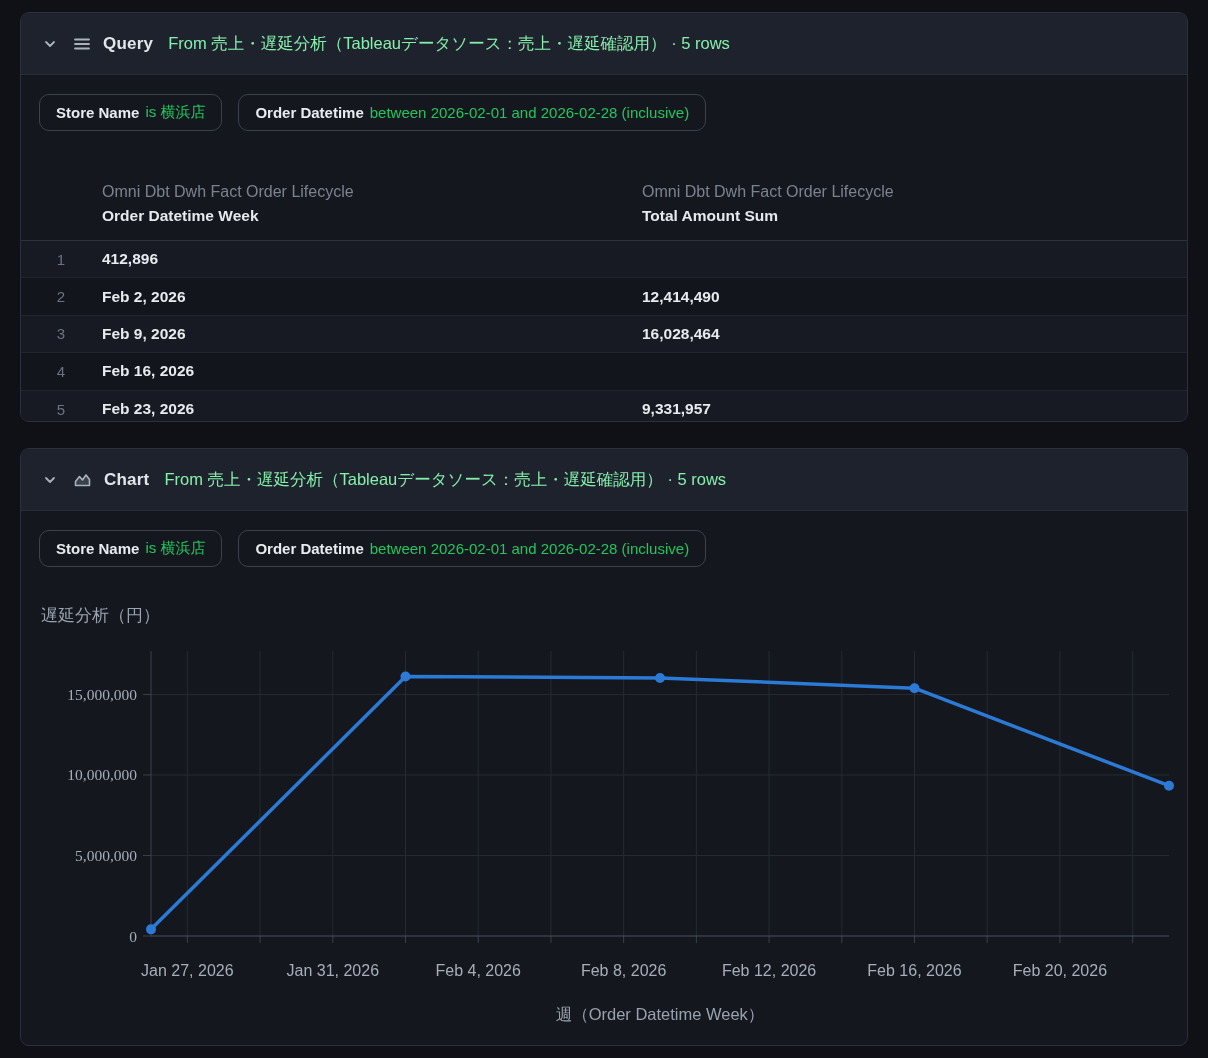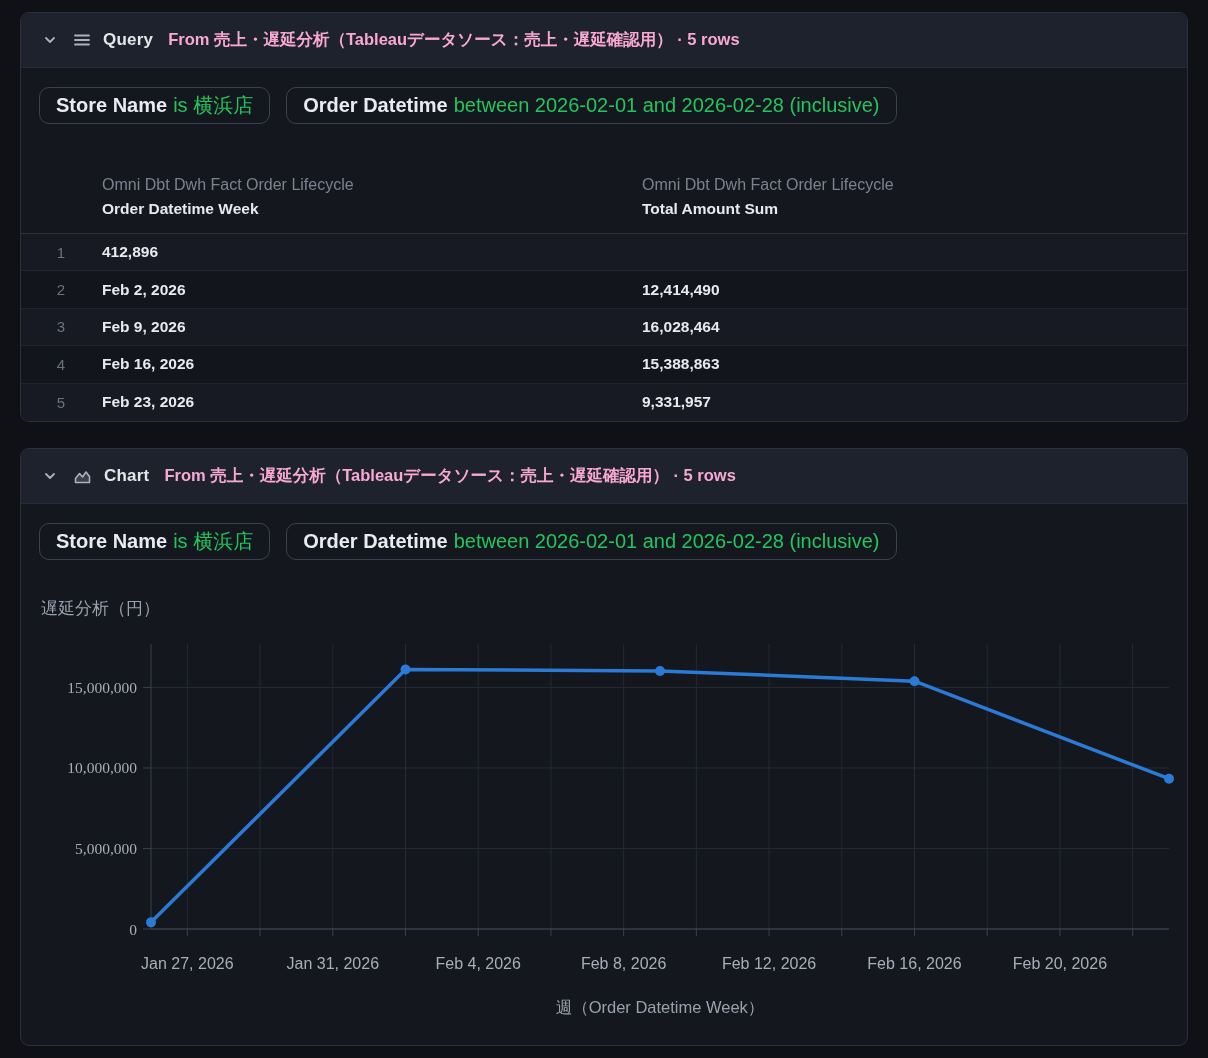--- a/index.html
+++ b/index.html
@@ -1,29 +1,29 @@
 <!DOCTYPE html>
 <html><head>
 <meta charset="utf-8">
 <style>
   * { margin:0; padding:0; box-sizing:border-box; }
   html,body { width:1208px; height:1058px; background:#0f1116; overflow:hidden;
     font-family:"Liberation Sans","DejaVu Sans",sans-serif; }
   .panel { width:1168px; margin-left:20px; background:#14171e;
     border:1px solid #2b303c; border-radius:9px; overflow:hidden; }
-  .panel-header { height:55px; background:#1d222c; border-bottom:1px solid #272d38;
+  .panel-header { height:62px; background:#1d222c; border-bottom:1px solid #272d38;
     display:flex; align-items:center; padding-left:22px; }
   .icon { display:inline-flex; align-items:center; justify-content:center; }
   .chev { margin-right:17px; }
   .type-ic { margin-right:13px; }
   .panel-title { font-size:17px; font-weight:700; color:#e2e6ea; letter-spacing:.2px; }
-  .panel-subtitle { font-size:16.5px; color:#f9a8d4; margin-left:15px;font-weight:bold; }
+  .panel-subtitle { font-size:16.5px; color:#86efac; margin-left:15px; }
   .chips { display:flex; gap:16px; padding:19px 18px 0 18px; }
   .chip { height:37px; display:inline-flex; align-items:center; border:1px solid #3b424f;
-    border-radius:10px; padding:0 16px; font-size:20px; white-space:nowrap; }
+    border-radius:10px; padding:0 16px; font-size:15px; white-space:nowrap; }
   .chip-field { font-weight:700; color:#e8ebef; }
   .chip-cond { color:#22c55e; margin-left:6px; }
   .grid3 { display:grid; grid-template-columns:60px 540px 1fr; }
   .thead { margin-top:50px; border-bottom:1px solid #2c323d; }
   .th { padding-left:21px; padding-bottom:12px; }
   .th-group { font-size:16px; color:#7b8290; line-height:21px; margin-bottom:2px; }
   .th-field { font-size:15.5px; font-weight:600; color:#e6e9ed; line-height:24px; }
   .trow { height:37.4px; align-items:center; border-bottom:1px solid #1f242e; }
   .trow:nth-child(odd) { background:#171a22; }
   .trow:nth-child(even) { background:#12151b; }
@@ -90,21 +90,20 @@
         <div class="td">12,414,490</div>
       </div>
       <div class="grid3 trow">
         <div class="td-num">3</div>
         <div class="td">Feb 9, 2026</div>
         <div class="td">16,028,464</div>
       </div>
       <div class="grid3 trow">
         <div class="td-num">4</div>
         <div class="td">Feb 16, 2026</div>
-        <div class="td">15,388,863</div>
       </div>
       <div class="grid3 trow">
         <div class="td-num">5</div>
         <div class="td">Feb 23, 2026</div>
         <div class="td">9,331,957</div>
       </div>
     </div>
   </div>
 </section>
 

